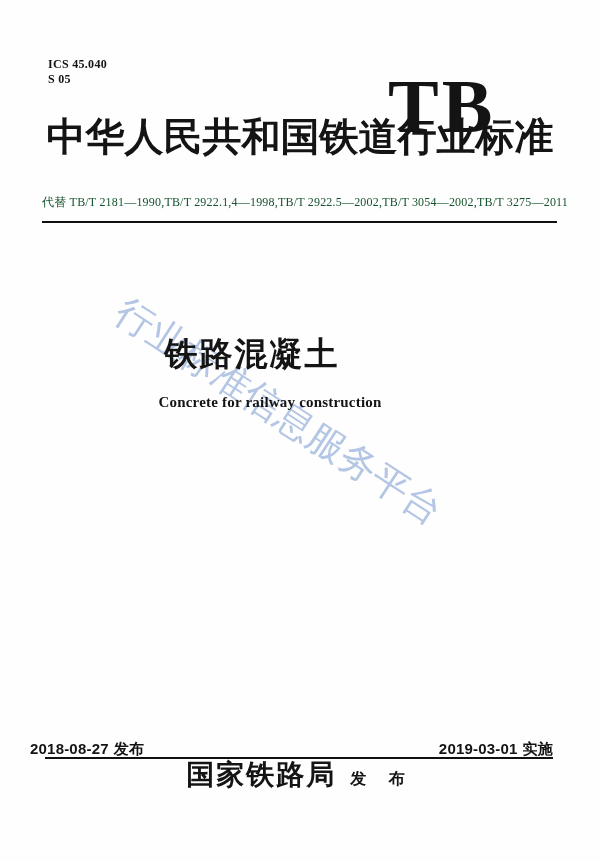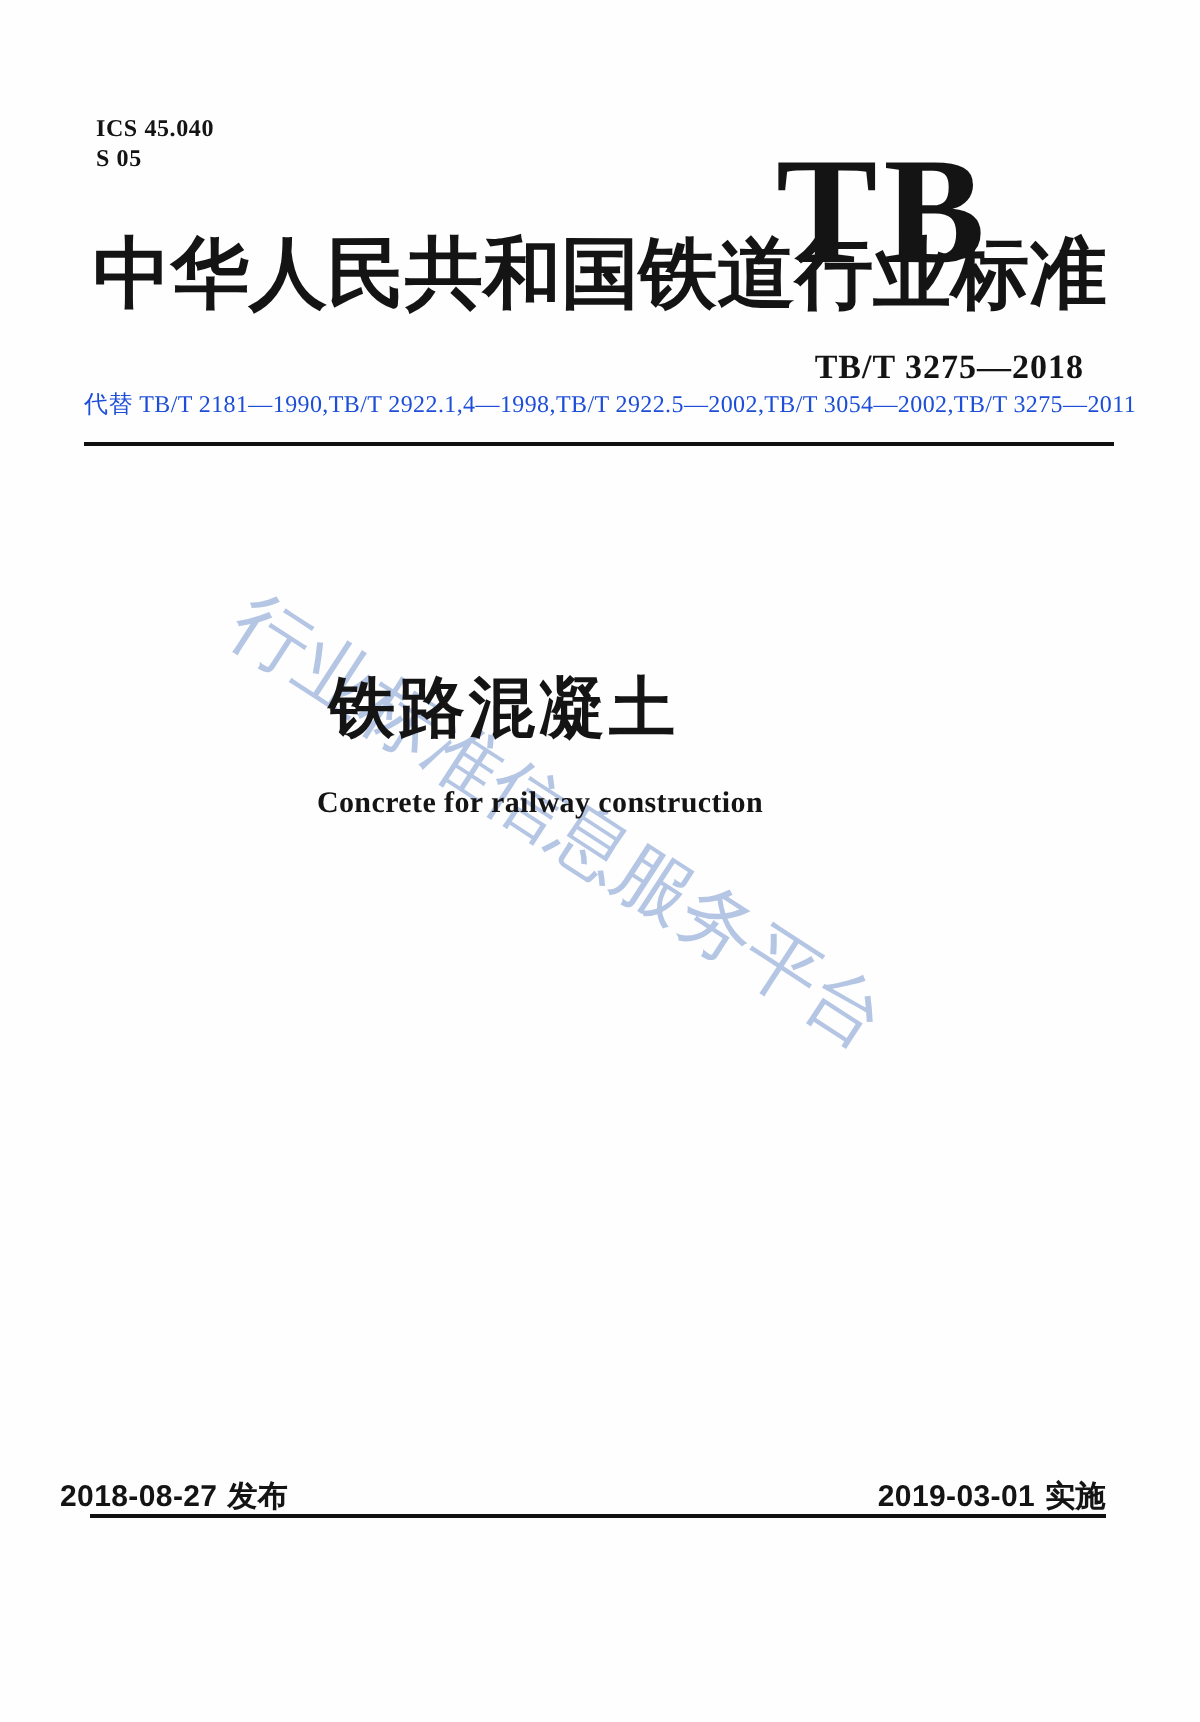--- a/index.html
+++ b/index.html
@@ -18,21 +18,21 @@
   .sclass     { left: 48px; top: 73px;  font-size: 12px; font-weight: bold; letter-spacing: .3px; }
 
   .tb-logo    { left: 388px; top: 56px; font-size: 76px; font-weight: bold;
                 letter-spacing: 3px; font-family: "Liberation Serif", serif; margin-top: 12px; }
 
   .heading    { left: 0; top: 121px; width: 600px; text-align: center;
                 font-size: 39px; font-weight: bold; letter-spacing: 0px; font-family: Liberation Mono, monospace; }
 
   .std-number { right: 58px; top: 175px; font-size: 17px; font-weight: bold; letter-spacing: .5px; }
 
-  .replaces   { left: 42px; top: 196px; font-size: 12px; color: #1d4ed8; letter-spacing: .2px; }
+  .replaces   { left: 42px; top: 196px; font-size: 12px; color: #14532d; letter-spacing: .2px; }
 
   .rule       { position: absolute; background: #101010; }
   .top-rule   { left: 42px;  top: 221px; width: 515px; height: 2px; }
   .bottom-rule{ left: 45px;  top: 757px; width: 508px; height: 2px; }
 
   .watermark  { left: 130px; top: 292px; font-size: 38px;
                 font-family: "Liberation Sans", sans-serif;
                 color: #b1c4e3; opacity: .95;
                 transform: rotate(33deg); transform-origin: 0 0;
                 letter-spacing: 0px; }
@@ -62,35 +62,37 @@
 
 <div class="page">
 
   <div class="abs ics">ICS 45.040</div>
   <div class="abs sclass">S 05</div>
 
   <div class="abs tb-logo">TB</div>
 
   <div class="abs heading">中华人民共和国铁道行业标准</div>
 
-  <div class="abs std-number">TB/T 3275—2018</div>
 
   <div class="abs replaces">代替 TB/T 2181—1990,TB/T 2922.1,4—1998,TB/T 2922.5—2002,TB/T 3054—2002,TB/T 3275—2011</div>
 
   <div class="rule top-rule"></div>
 
   <div class="abs watermark" style="color: rgb(177, 196, 227);">行业标准信息服务平台</div>
 
   <div class="abs title-cn">铁路混凝土</div>
   <div class="abs title-en">Concrete for railway construction</div>
 
   <div class="abs date-row issue-date">
     <span>2018-08-27</span><span class="cn">发布</span>
   </div>
 
   <div class="abs date-row impl-date">
     <span>2019-03-01</span><span class="cn">实施</span>
   </div>
 
   <div class="rule bottom-rule"></div>
 
+  <div class="abs issuer-row">
+    <span class="issuer">国家铁路局</span><span class="issuer-action">发 布</span>
+  </div>
 
 </div>
 
 </body></html>

